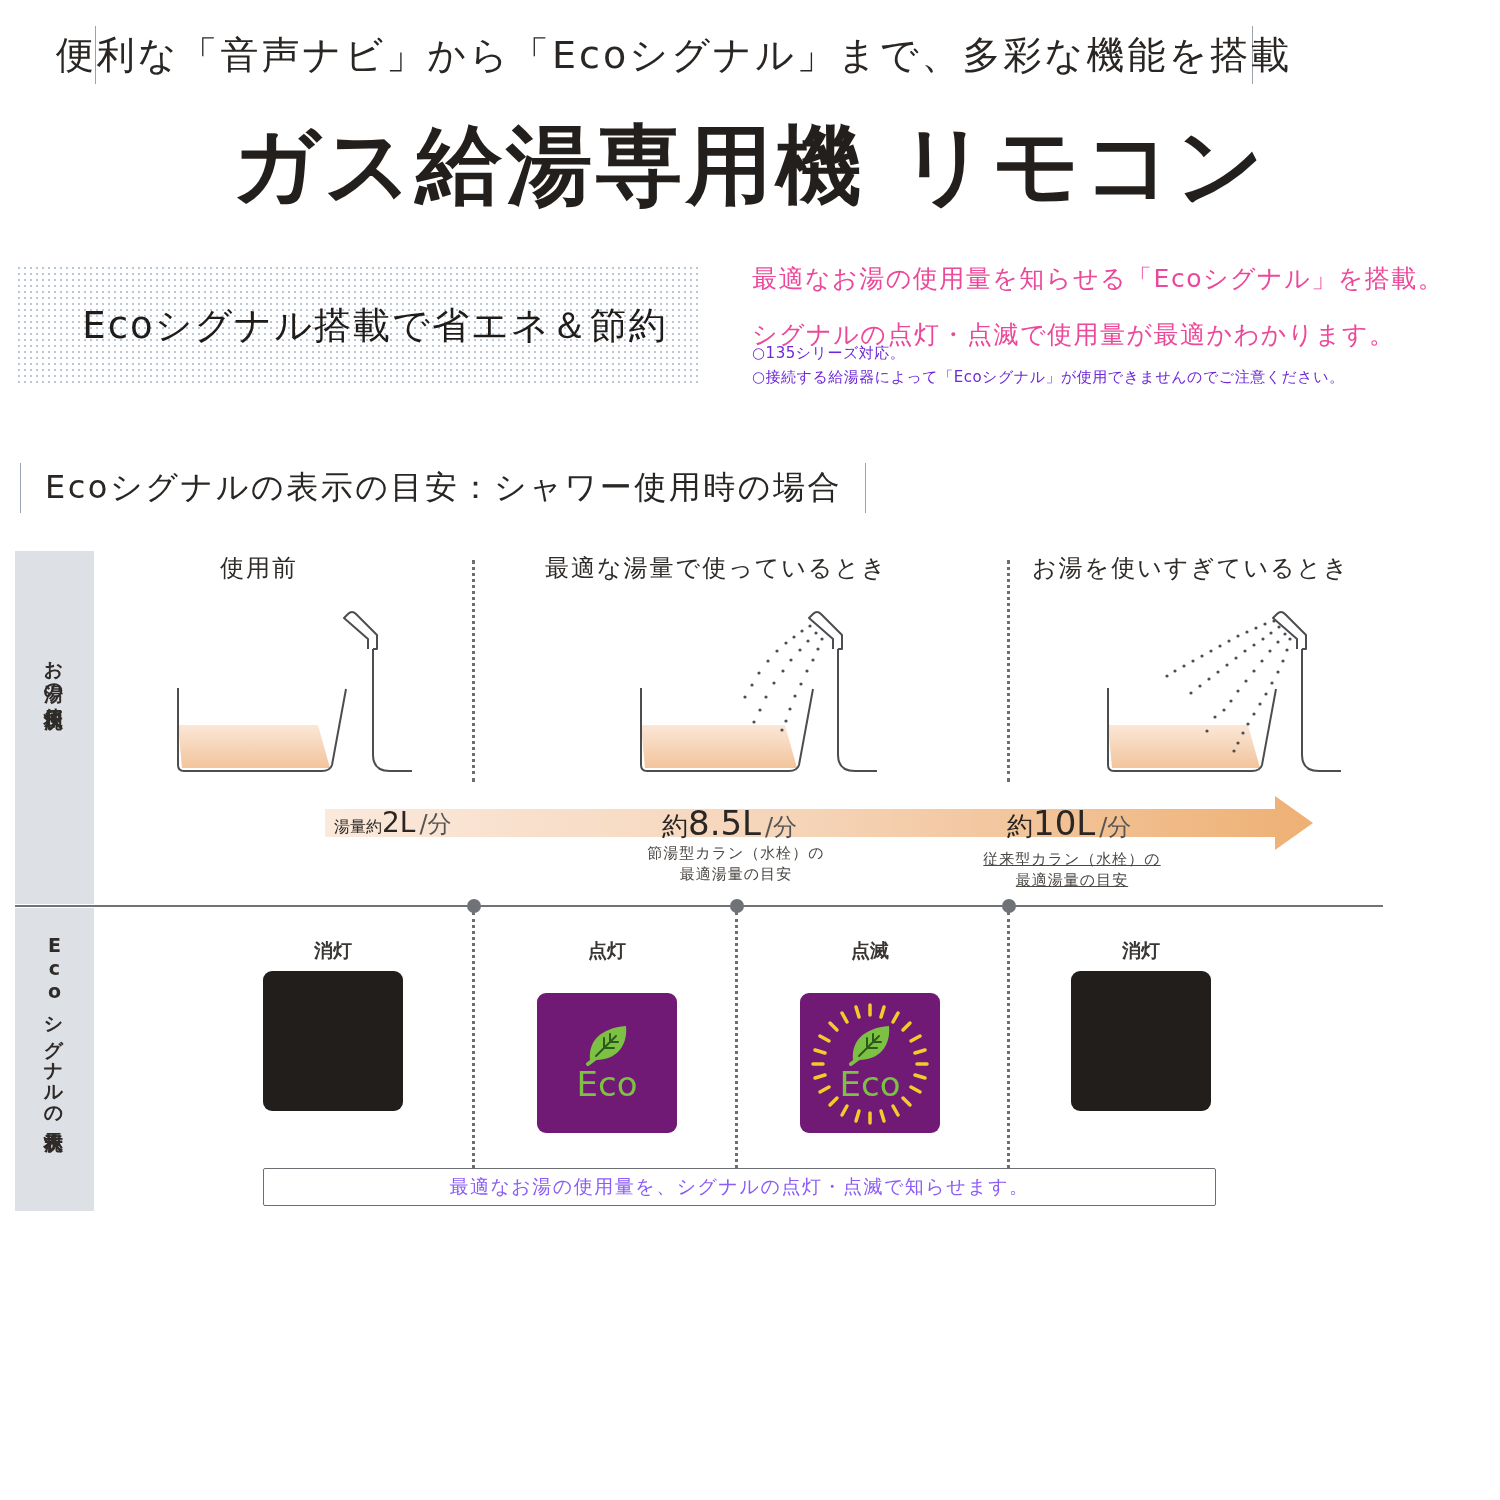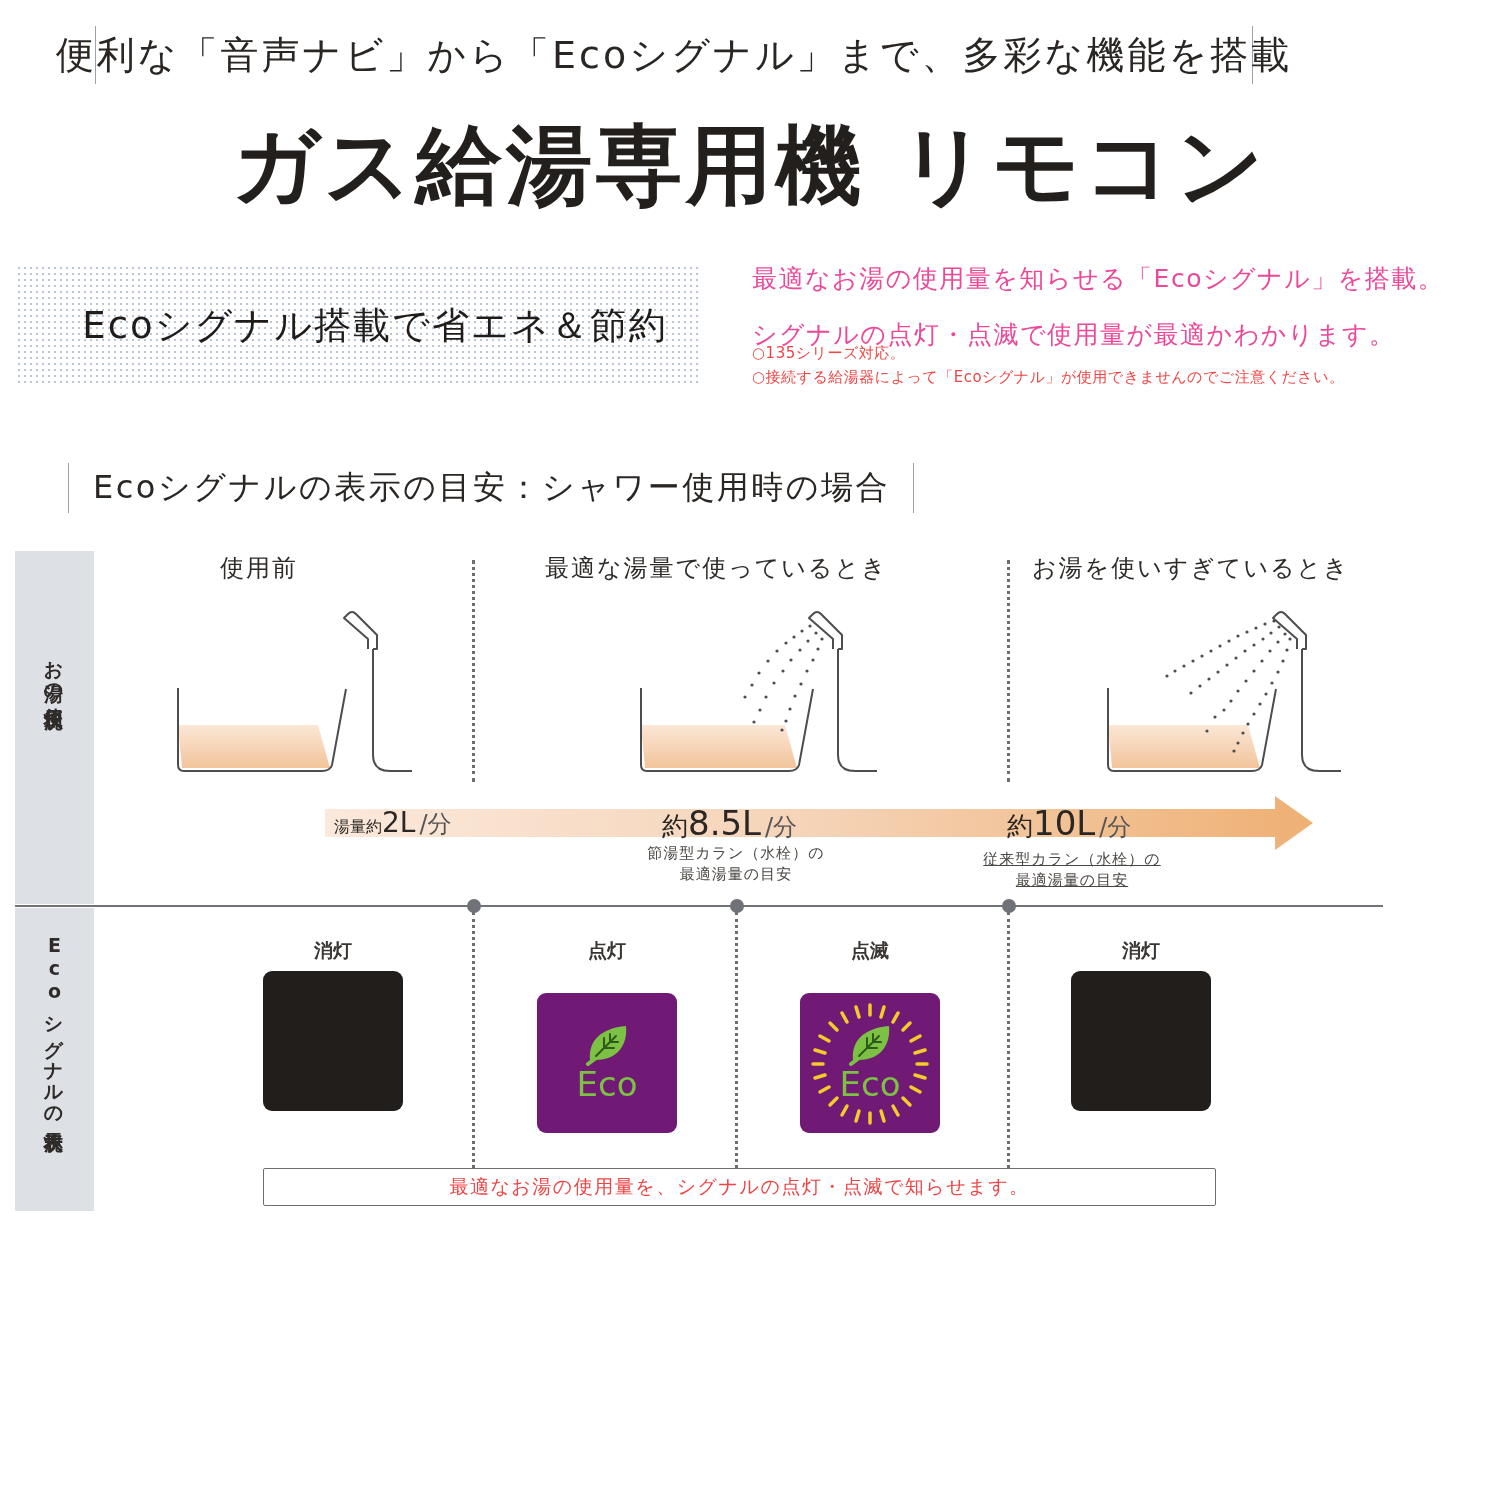--- a/index.html
+++ b/index.html
@@ -11,24 +11,24 @@
   .tagline-box { left: 95px; top: 26px; width: 1158px; height: 58px; border-left: 1.5px solid #9aa3ad; border-right: 1.5px solid #9aa3ad; display: flex; align-items: center; justify-content: center; }
   .tagline { font-size: 38px; letter-spacing: 3px; color: #2a2623; white-space: nowrap; }
   .main-title { left: 0; top: 108px; width: 1500px; text-align: center; font-size: 86px; font-weight: bold; letter-spacing: 4px; color: #231f1c; white-space: nowrap; }
 
   
   .dot-panel { left: 16px; top: 265px; width: 684px; height: 122px;
     background-image: radial-gradient(circle, #b9c6d8 1.1px, transparent 1.5px);
     background-size: 6px 6px; display: flex; align-items: center; justify-content: center; }
   .dot-panel-title { margin-left: 34px; font-size: 37px; letter-spacing: 2px; color: #1f1c1a; background: transparent; white-space: nowrap; }
   .desc-line { left: 752px; font-size: 25px; letter-spacing: 1.5px; color: #ec4899; white-space: nowrap; }
-  .note-line { left: 752px; font-size: 15px; letter-spacing: 0.5px; color: #ef4444; white-space: nowrap; }
+  .note-line { left: 752px; font-size: 15px; letter-spacing: 0.5px; color: #6d28d9; white-space: nowrap; }
 
   
-  .section-head { left: 20px; top: 463px; width: 846px; height: 50px; border-left: 1.5px solid #9aa3ad; border-right: 1.5px solid #9aa3ad; display: flex; align-items: center; padding-left: 24px; margin-left: 48px; }
+  .section-head { left: 20px; top: 463px; width: 846px; height: 50px; border-left: 1.5px solid #9aa3ad; border-right: 1.5px solid #9aa3ad; display: flex; align-items: center; padding-left: 24px; }
   .section-head span { font-size: 32px; letter-spacing: 2.5px; color: #2a2623; white-space: nowrap; }
 
   
   .side-label { left: 15px; width: 79px; background: #dde1e6; display: flex; justify-content: center; }
   .side-text { writing-mode: vertical-rl; text-orientation: upright; font-size: 19px; font-weight: bold; color: #2f2b28; letter-spacing: 1px; }
   .col-head { font-size: 24px; letter-spacing: 2px; color: #2f2b28; white-space: nowrap; }
   .vdots { width: 3px; border-left: 3px dotted #6b6f73; }
   .hline { left: 15px; top: 905px; width: 1368px; height: 2px; background: #6f7378; }
   .node { width: 14px; height: 14px; border-radius: 50%; background: #6f7378; }
 
@@ -39,21 +39,21 @@
   .flow-label .big { font-size: 34px; }
   .flow-label .unit { font-size: 24px; color: #555; }
   .sub-note { font-size: 15px; color: #4a4642; text-align: center; line-height: 21px; letter-spacing: 1px; white-space: nowrap; }
 
   .state-label { font-size: 19px; font-weight: bold; color: #3a3633; text-align: center; width: 140px; }
   .panel { width: 140px; height: 140px; border-radius: 9px; background: #221e1c; display: flex; flex-direction: column; align-items: center; justify-content: center; }
   .panel.lit { background: #701a75; margin-top: 22px; }
   .eco-text { font-size: 34px; color: #7cc143; font-weight: normal; margin-top: -2px; letter-spacing: 0px; }
 
   .footer-box { left: 263px; top: 1168px; width: 953px; height: 38px; border: 1.5px solid #6b6f73; border-radius: 2px; display: flex; align-items: center; justify-content: center; background: #fff; }
-  .footer-box span { font-size: 19px; color: #ef4444; letter-spacing: 1.5px; white-space: nowrap; }
+  .footer-box span { font-size: 19px; color: #8b5cf6; letter-spacing: 1.5px; white-space: nowrap; }
 </style>
 </head>
 <body>
 
 <div class="abs tagline-box">
   <span class="tagline">便利な「音声ナビ」から「Ecoシグナル」まで、多彩な機能を搭載</span>
 </div>
 <div class="abs main-title">ガス給湯専用機 リモコン</div>
 
 <div class="abs dot-panel">

